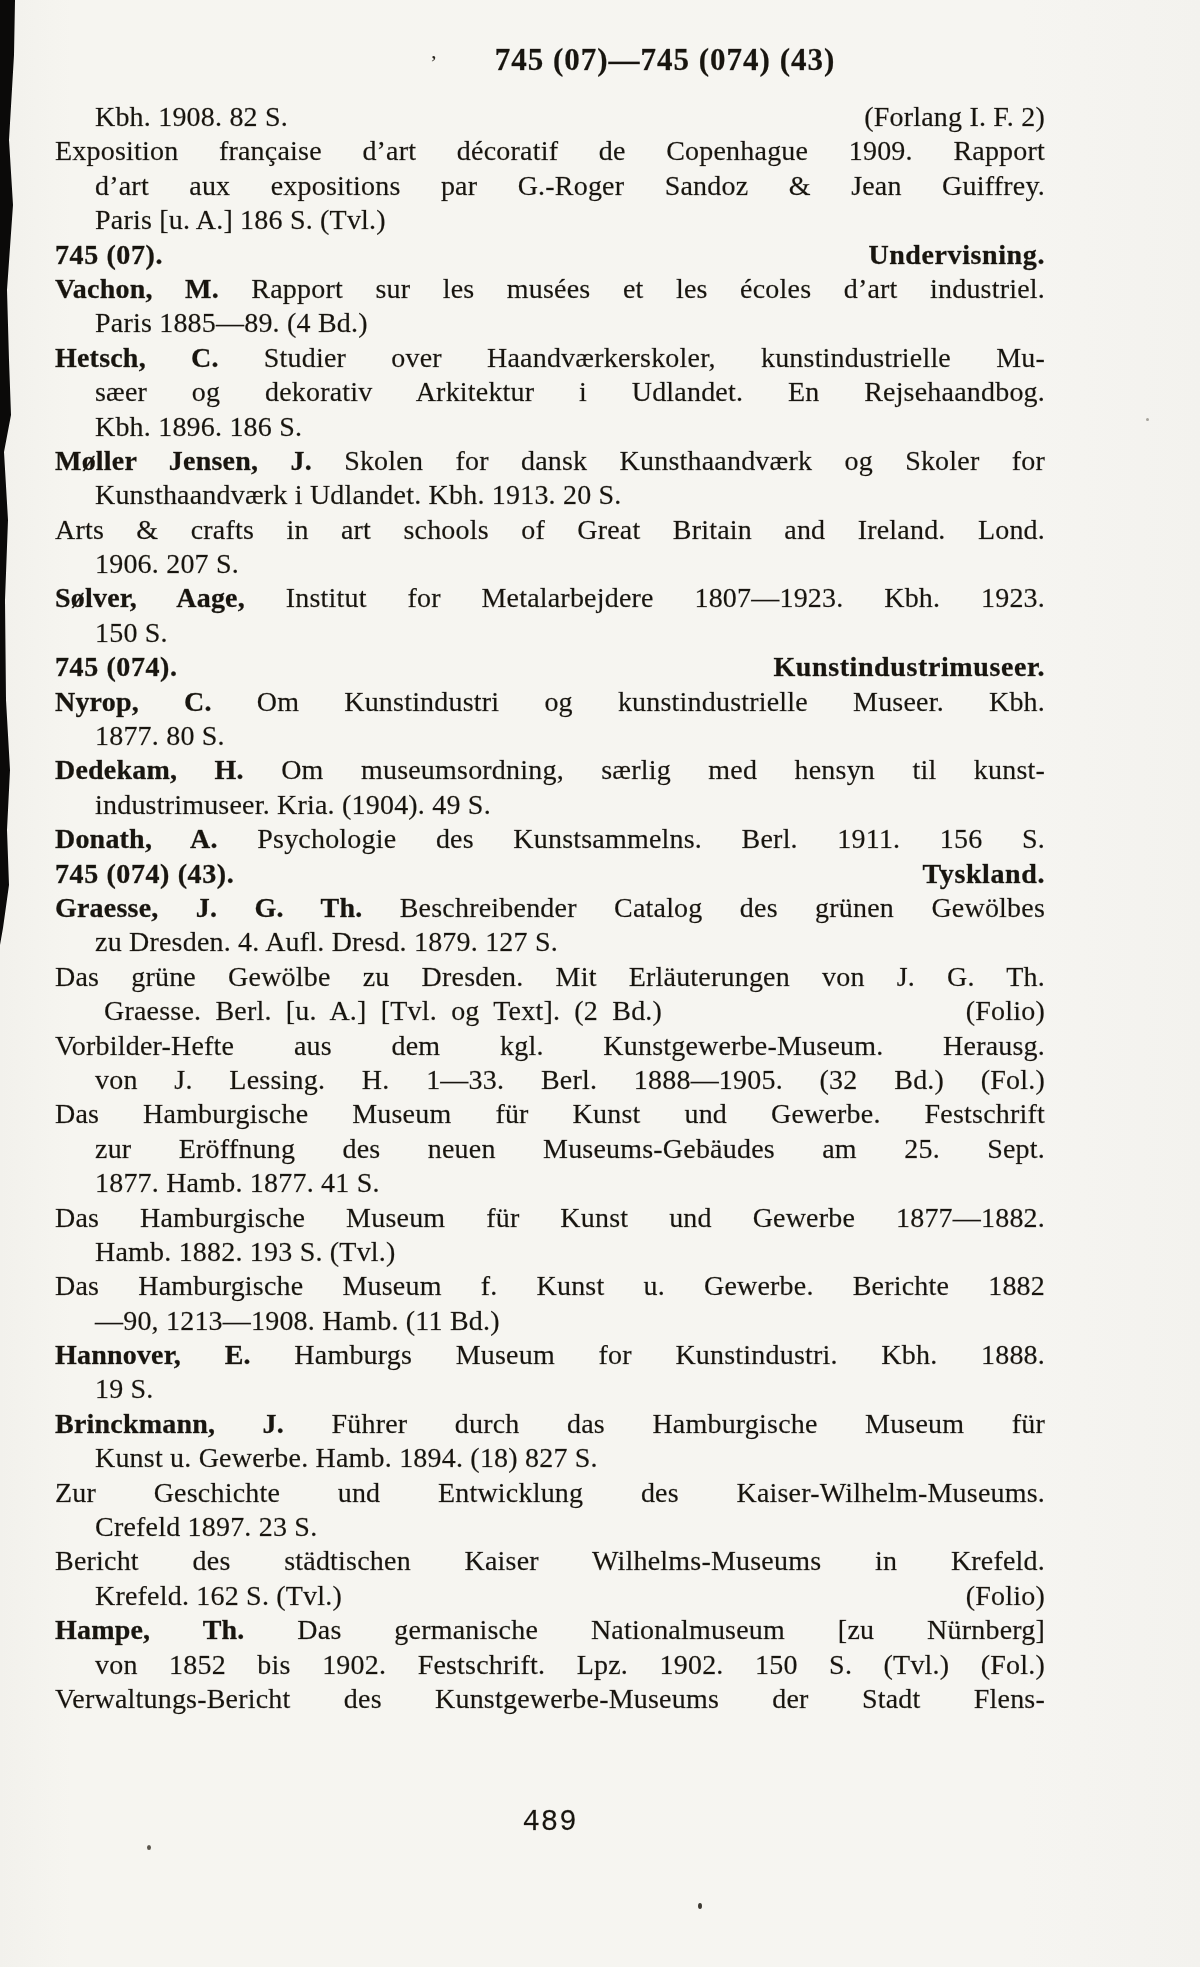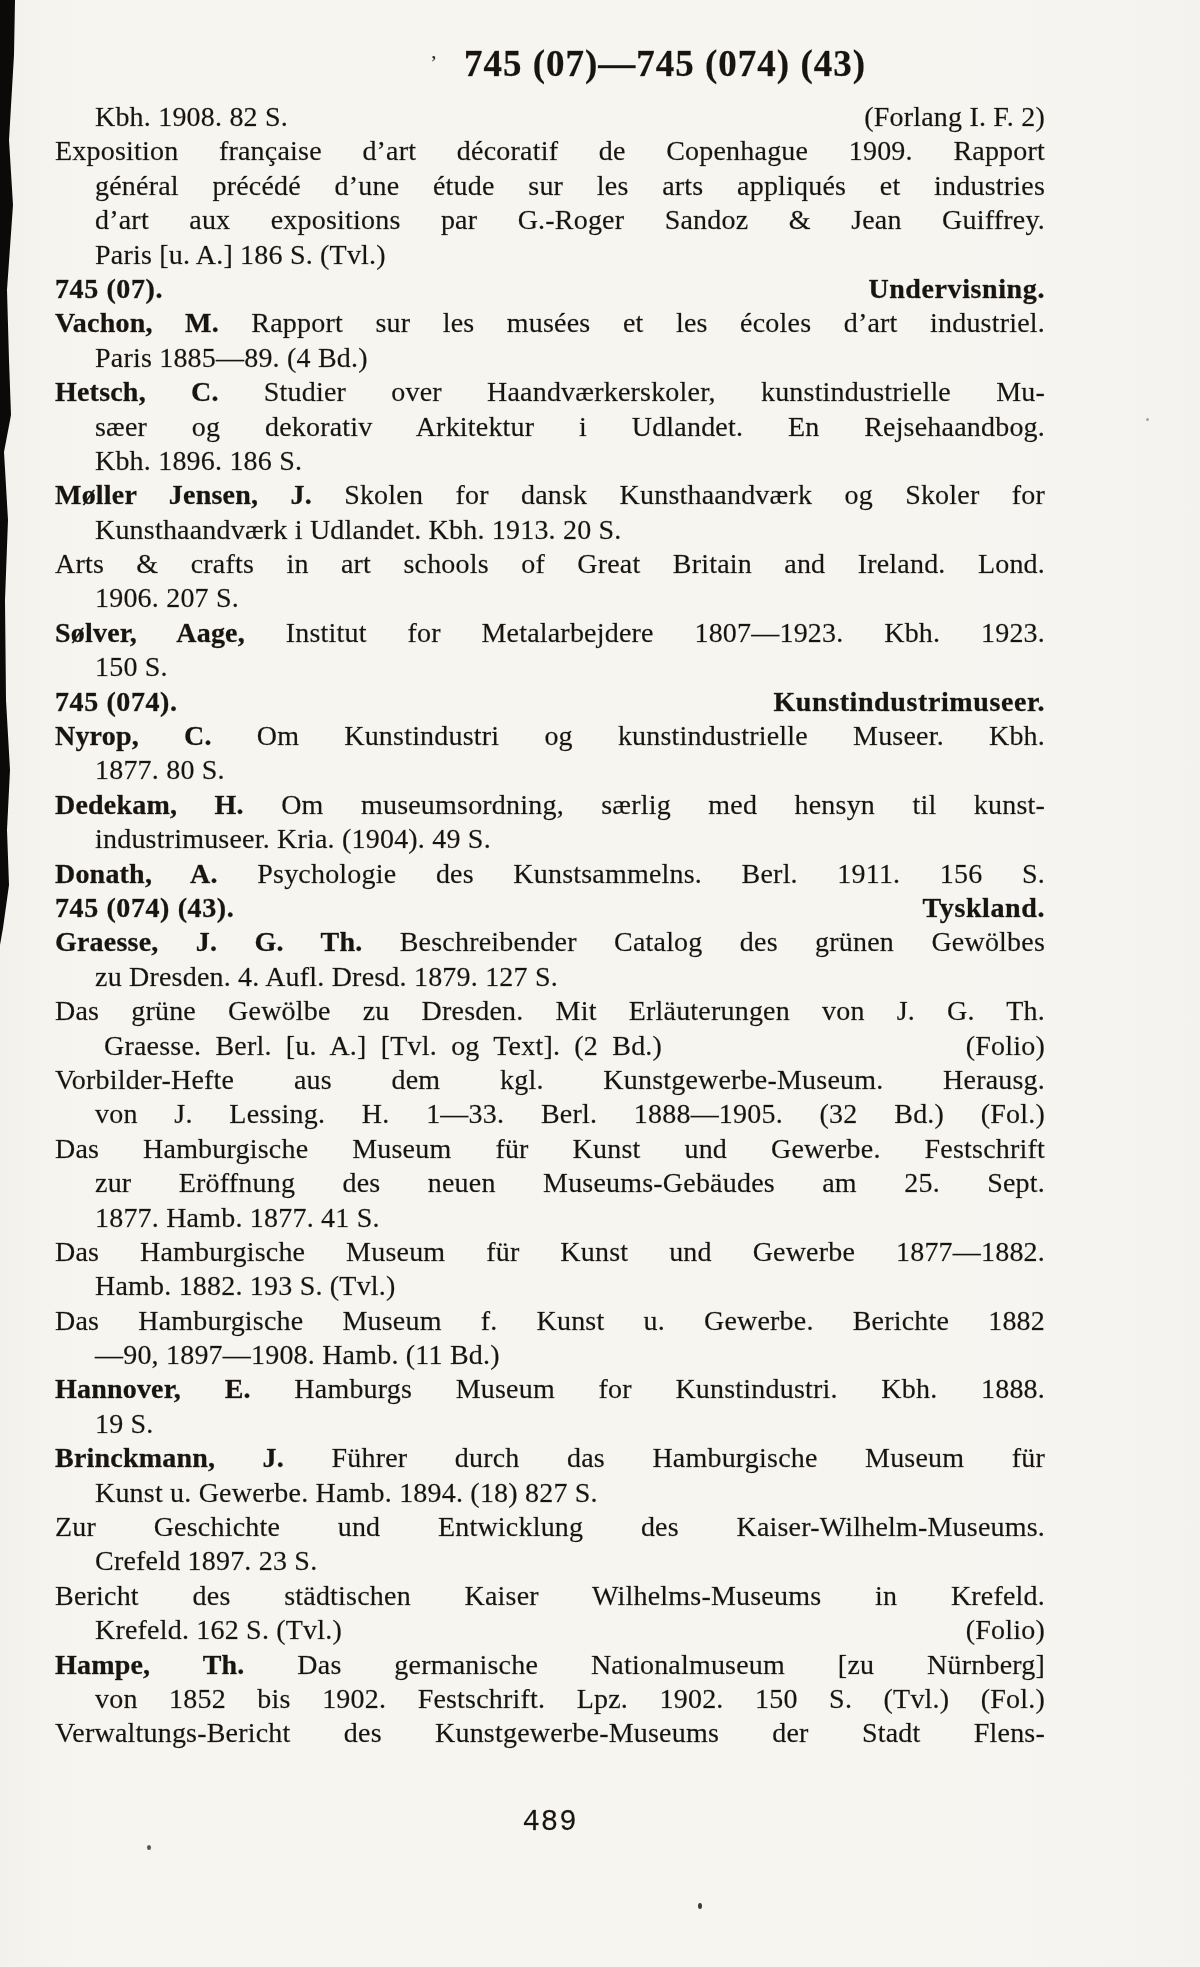--- a/index.html
+++ b/index.html
@@ -16,21 +16,21 @@
     color:#18150f;
   }
   
   .gutter{
     position:absolute;left:0;top:0;width:20px;height:945px;
     background:#0b0a09;
     clip-path:polygon(0 0, 15px 0, 14px 55px, 9px 140px, 13px 205px, 7px 290px, 9px 360px, 11px 415px, 4px 452px, 8px 520px, 5px 600px, 6px 700px, 10px 770px, 7px 830px, 9px 885px, 3px 928px, 0 945px);
   }
   .running-head{
     position:absolute;top:42px;left:440px;width:450px;
-    font-size:37px;font-weight:bold;text-align:center;
+    font-size:31px;font-weight:bold;text-align:center;
     letter-spacing:1px;white-space:nowrap;
     -webkit-text-stroke:0.3px rgba(20,17,12,.65);
   }
   .head-mark{
     position:absolute;top:50px;left:430px;
     font-size:22px;color:#2a2620;
   }
   .text-block{
     position:absolute;left:55px;top:100px;width:990px;
   }
@@ -72,21 +72,20 @@
 
   <div class="head-mark">’</div>
   <div class="running-head">745 (07)—745 (074) (43)</div>
 
   <div class="text-block">
       <div class="line ind split">
         <span class="lt"><span>Kbh. 1908. 82 S.</span></span>
         <span class="rt">(Forlang I. F. 2)</span>
       </div>
       <div class="line just"><span class="lt"><span>Exposition française d’art décoratif de Copenhague 1909. Rapport</span></span></div>
-      <div class="line ind just"><span class="lt"><span>général précédé d’une étude sur les arts appliqués et industries</span></span></div>
       <div class="line ind just"><span class="lt"><span>d’art aux expositions par G.-Roger Sandoz &amp; Jean Guiffrey.</span></span></div>
       <div class="line ind"><span class="lt"><span>Paris [u. A.] 186 S. (Tvl.)</span></span></div>
       <div class="line section">
         <span class="lt">745 (07).</span>
         <span class="rt">Undervisning.</span>
       </div>
       <div class="line just"><span class="lt"><span class="b">Vachon, M.</span><span> Rapport sur les musées et les écoles d’art industriel.</span></span></div>
       <div class="line ind"><span class="lt"><span>Paris 1885—89. (4 Bd.)</span></span></div>
       <div class="line just"><span class="lt"><span class="b">Hetsch, C.</span><span> Studier over Haandværkerskoler, kunstindustrielle Mu-</span></span></div>
       <div class="line ind just"><span class="lt"><span>sæer og dekorativ Arkitektur i Udlandet. En Rejsehaandbog.</span></span></div>
@@ -118,21 +117,21 @@
         <span class="rt">(Folio)</span>
       </div>
       <div class="line just"><span class="lt"><span>Vorbilder-Hefte aus dem kgl. Kunstgewerbe-Museum. Herausg.</span></span></div>
       <div class="line ind just"><span class="lt"><span>von J. Lessing. H. 1—33. Berl. 1888—1905. (32 Bd.) (Fol.)</span></span></div>
       <div class="line just"><span class="lt"><span>Das Hamburgische Museum für Kunst und Gewerbe. Festschrift</span></span></div>
       <div class="line ind just"><span class="lt"><span>zur Eröffnung des neuen Museums-Gebäudes am 25. Sept.</span></span></div>
       <div class="line ind"><span class="lt"><span>1877. Hamb. 1877. 41 S.</span></span></div>
       <div class="line just"><span class="lt"><span>Das Hamburgische Museum für Kunst und Gewerbe 1877—1882.</span></span></div>
       <div class="line ind"><span class="lt"><span>Hamb. 1882. 193 S. (Tvl.)</span></span></div>
       <div class="line just"><span class="lt"><span>Das Hamburgische Museum f. Kunst u. Gewerbe. Berichte 1882</span></span></div>
-      <div class="line ind"><span class="lt"><span>—90, 1897—1908. Hamb. (11 Bd.)</span></span></div>
+      <div class="line ind"><span class="lt"><span>—90, 1213—1908. Hamb. (11 Bd.)</span></span></div>
       <div class="line just"><span class="lt"><span class="b">Hannover, E.</span><span> Hamburgs Museum for Kunstindustri. Kbh. 1888.</span></span></div>
       <div class="line ind"><span class="lt"><span>19 S.</span></span></div>
       <div class="line just"><span class="lt"><span class="b">Brinckmann, J.</span><span> Führer durch das Hamburgische Museum für</span></span></div>
       <div class="line ind"><span class="lt"><span>Kunst u. Gewerbe. Hamb. 1894. (18) 827 S.</span></span></div>
       <div class="line just"><span class="lt"><span>Zur Geschichte und Entwicklung des Kaiser-Wilhelm-Museums.</span></span></div>
       <div class="line ind"><span class="lt"><span>Crefeld 1897. 23 S.</span></span></div>
       <div class="line just"><span class="lt"><span>Bericht des städtischen Kaiser Wilhelms-Museums in Krefeld.</span></span></div>
       <div class="line ind split">
         <span class="lt"><span>Krefeld. 162 S. (Tvl.)</span></span>
         <span class="rt">(Folio)</span>

